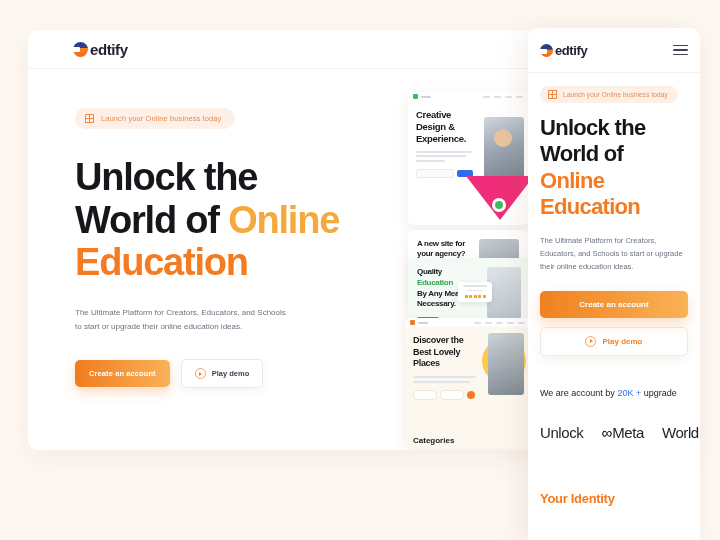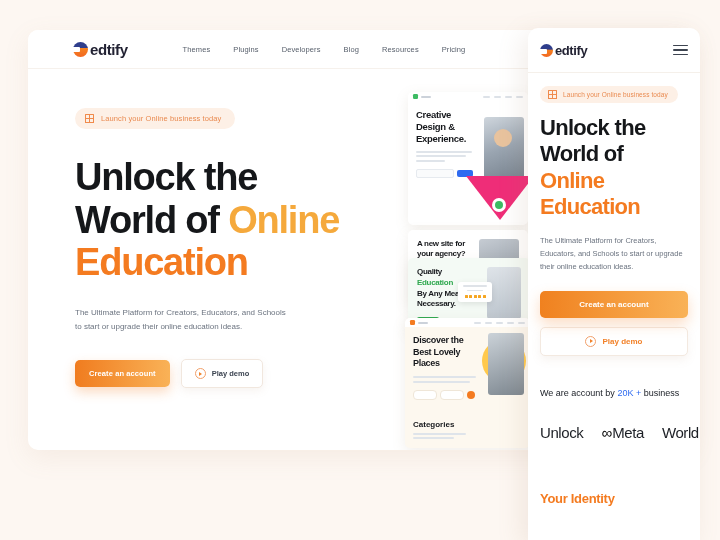--- a/index.html
+++ b/index.html
@@ -164,21 +164,21 @@
   #cardD .filters{margin-top:7px;display:flex;gap:3px;align-items:center;}
   #cardD .fbox{width:22px;height:8px;border-radius:4px;background:#fff;border:1px solid #efe6d8;}
   #cardD .fgo{width:8px;height:8px;border-radius:50%;background:#f47b20;}
   #cardD .yell{
     position:absolute;right:4px;top:12px;width:44px;height:44px;border-radius:50%;background:#ffc94d;
   }
   #cardD .ph{
     position:absolute;right:6px;top:6px;width:36px;height:62px;border-radius:3px;
     background:linear-gradient(160deg,#cbd2d8,#7d8790);
   }
-  #cardD .cats{margin-top:20px;}
+  #cardD .cats{margin-top:36px;}
   #cardD .cats h5{margin:0;font-size:8px;font-weight:700;color:#16181c;}
   #cardD .catlines{margin-top:4px;}
 
   
   #cardE{left:160px;top:46px;width:125px;height:160px;}
   #cardE .body{padding:10px;}
   #cardE h4{font-size:11px;line-height:1.25;}
   #cardE .lines{margin-top:7px;}
   #cardE .searchrow{margin-top:8px;display:flex;gap:3px;align-items:center;}
   #cardE .sbox{width:46px;height:8px;border:1px solid #e6eaef;border-radius:2px;background:#fafbfc;}
@@ -260,28 +260,20 @@
 <body>
 
 <div id="stage">
 
   <div class="desktop-card">
 
     <div class="nav">
       <div class="logo-wrap">
         <div class="logo-mark"></div>
         <div class="logo-text">edtify</div>
-      </div>
-      <div class="nav-links">
-        <span>Themes</span>
-        <span>Plugins</span>
-        <span>Developers</span>
-        <span>Blog</span>
-        <span>Resources</span>
-        <span>Pricing</span>
       </div>
       <div class="nav-right">
         <span class="contact-link">Contact us</span>
         <div class="nav-cta"></div>
       </div>
     </div>
 
     <div class="hero">
       <div class="badge">
         <div class="badge-icon">
@@ -568,21 +560,21 @@
       </div>
 
       <div class="m-p">The Ultimate Platform for Creators, Educators, and Schools to start or upgrade their online education ideas.</div>
 
       <button class="m-cta">Create an account</button>
       <div class="m-demo">
         <div class="play-ring"></div>
         <span>Play demo</span>
       </div>
 
-      <div class="m-trust"><span>We are account by </span><b>20K +</b><span> business</span></div>
+      <div class="m-trust"><span>We are account by </span><b>20K +</b><span> upgrade</span></div>
 
       <div class="m-logos">
         <span class="lg">Unlock</span>
         <span class="meta">
             <span class="inf">∞</span>
             <span class="lg">Meta</span>
           </span>
         <span class="lg">World</span>
       </div>
 

